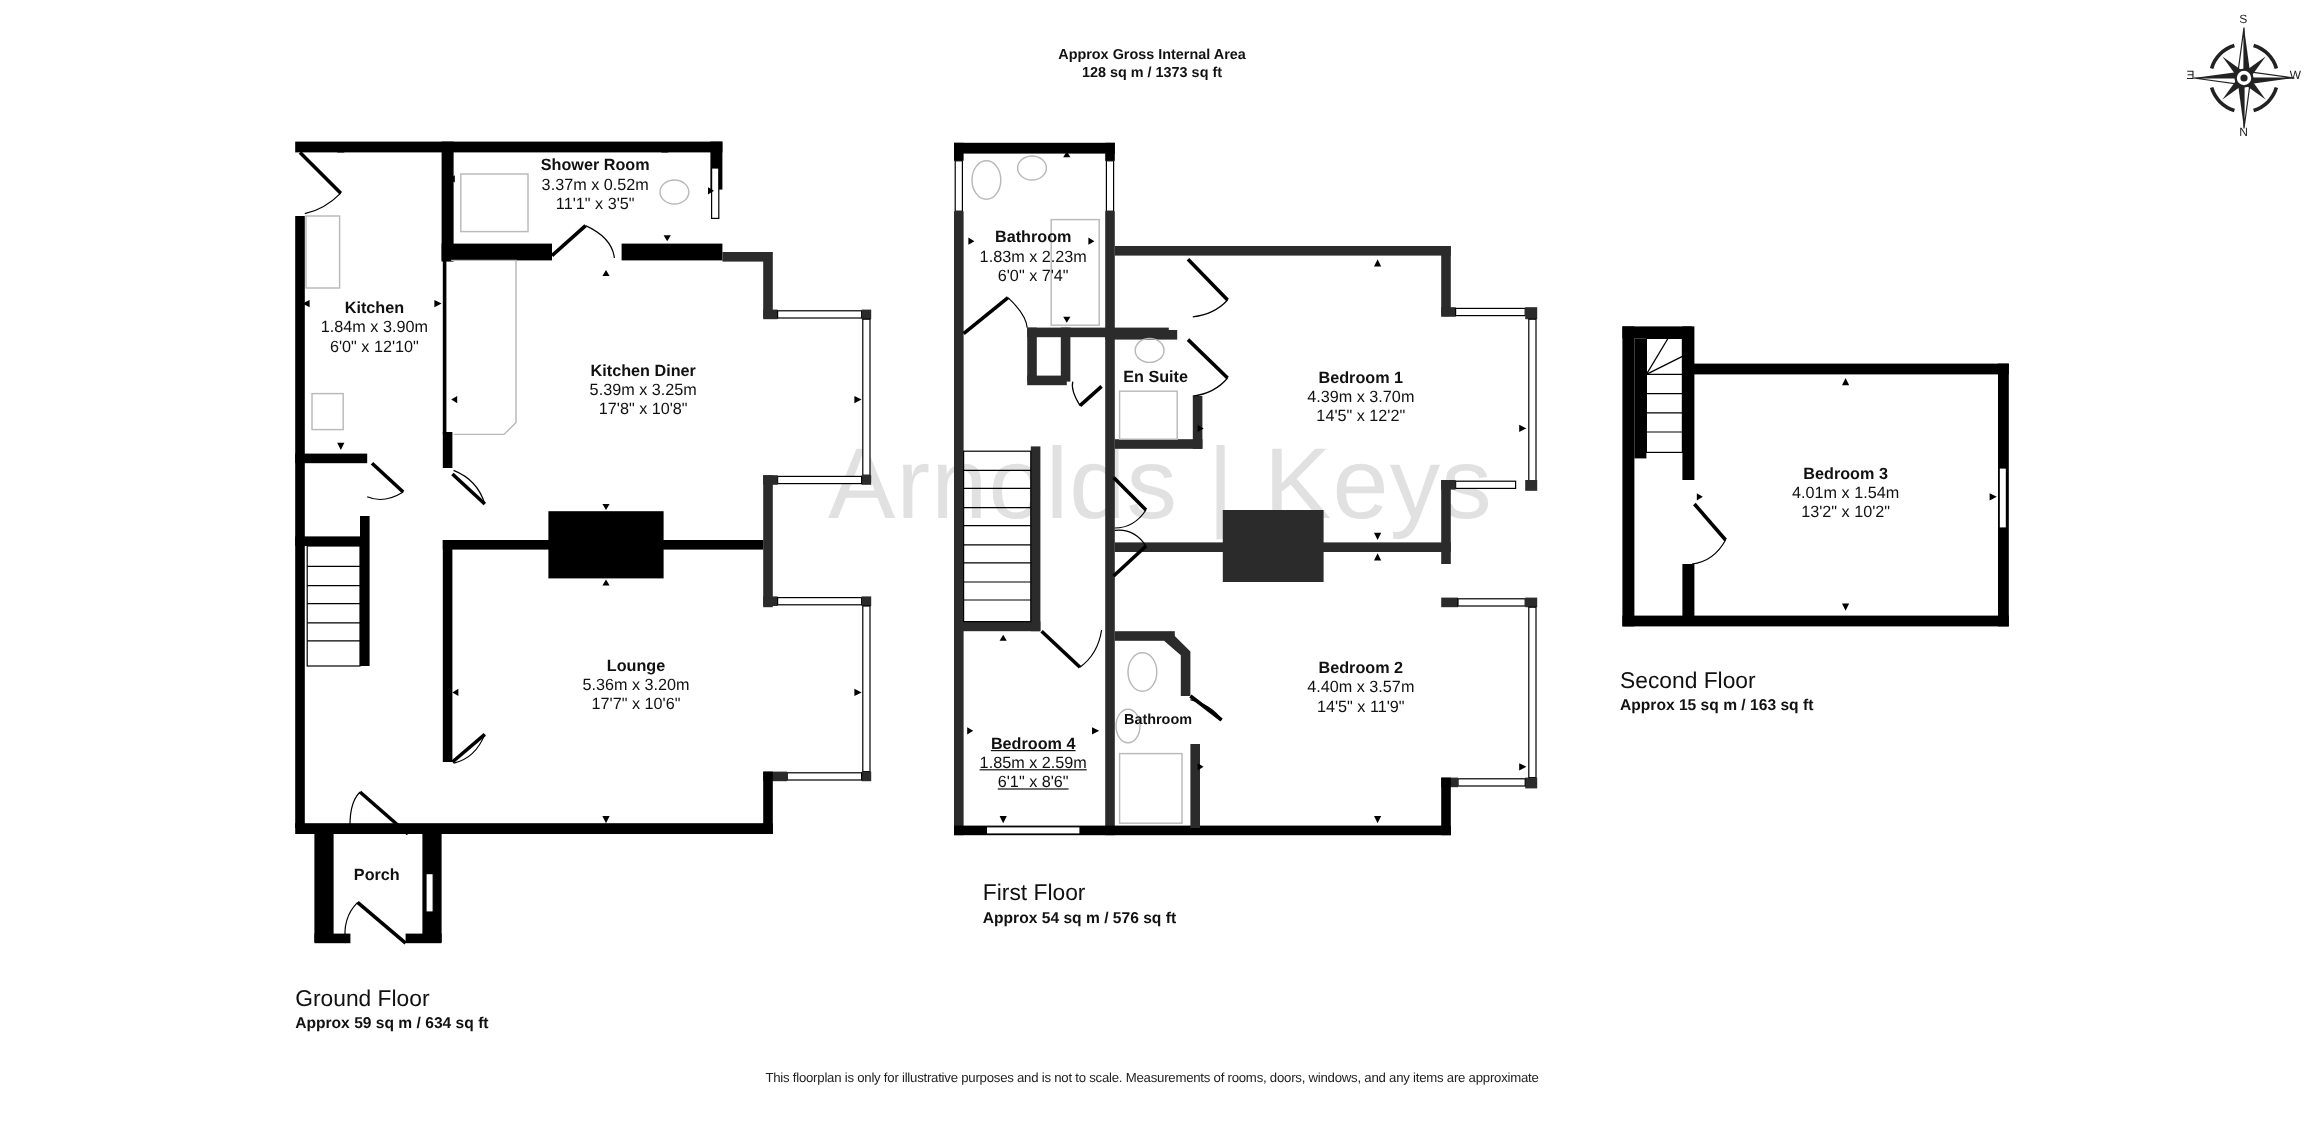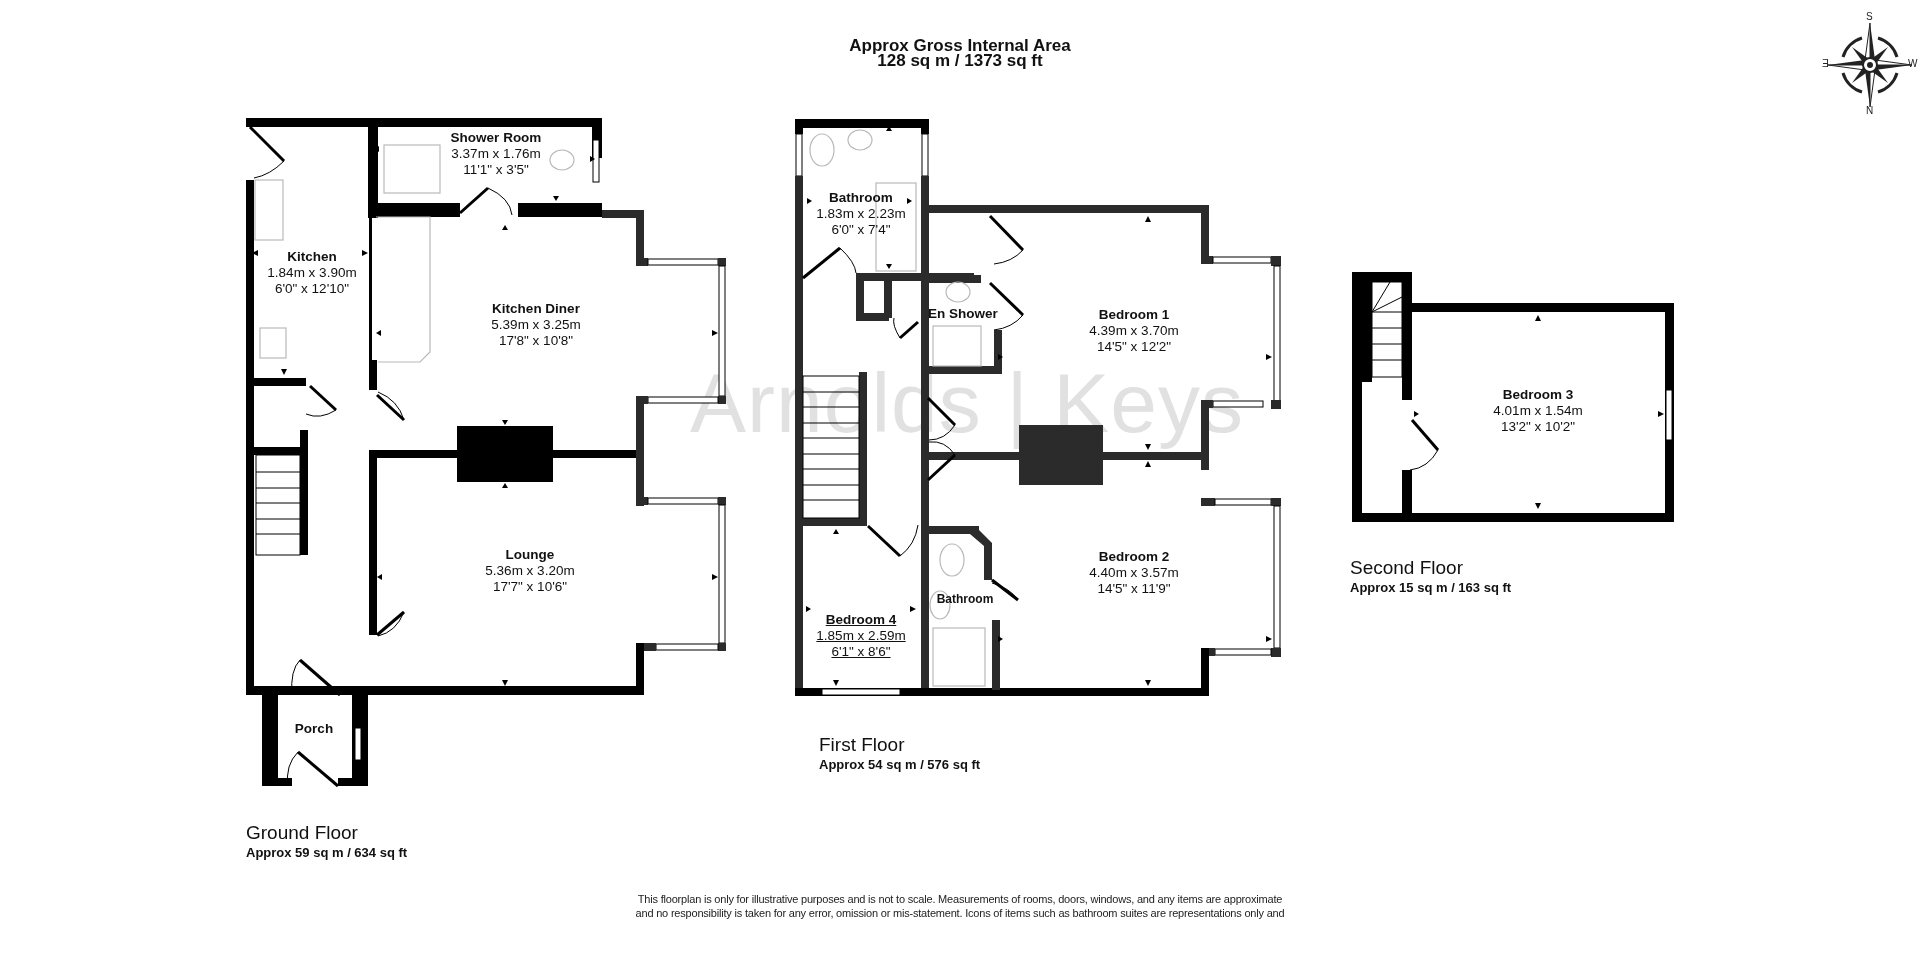--- a/index.html
+++ b/index.html
@@ -1,19 +1,19 @@
 <!DOCTYPE html>
 <html><head>
 <meta charset="utf-8">
 <style>
   html, body { margin: 0; padding: 0; background: #ffffff; }
   body { width: 1920px; height: 953px; position: relative; overflow: hidden;
          font-family: "Liberation Sans", sans-serif; color: #111; }
   .abs { position: absolute; }
-  .gia { left: 760px; top: 38px; width: 400px; text-align: center; font-weight: bold; font-size: 17px; line-height: 15px; }
+  .gia { left: 760px; top: 38px; width: 400px; text-align: center; font-weight: bold; font-size: 12px; line-height: 15px; }
   .floor-title { font-size: 19px; font-weight: normal; line-height: 22px; }
   .floor-area { font-size: 13px; font-weight: bold; line-height: 18px; }
   .disclaimer { left: 560px; top: 892px; width: 800px; text-align: center; font-size: 11px; line-height: 14px; color: #222; letter-spacing: -0.2px; }
   .watermark { left: 690px; top: 355px; font-size: 84px; color: #bdbdbd; opacity: 0.45; letter-spacing: 1px; white-space: nowrap; pointer-events: none; }
   .room-label { position: absolute; text-align: center; font-size: 13.5px; line-height: 16px; white-space: nowrap; transform: translateX(-50%); }
   .room-label .rn { font-weight: bold; display: block; }
   .room-label .dm { display: block; }
   .room-label.small .rn { font-size: 12px; }
   svg.plan { position: absolute; left: 0; top: 0; }
   .compass { left: 1820px; top: 10px; width: 100px; height: 110px; }
@@ -314,21 +314,21 @@
       <polygon points="1535,321 1541,321 1538,315"></polygon>
       <polygon points="1535,503 1541,503 1538,509"></polygon>
       <polygon points="1418,411 1418,417 1413,414" transform="rotate(180 1416 414)"></polygon>
       <polygon points="1658,411 1658,417 1664,414"></polygon>
     </g>
   </g>
 </svg>
 
 <div class="room-label" style="left:496px;top:130px;">
   <span class="rn">Shower Room</span>
-  <span class="dm">3.37m x 1.76m</span>
+  <span class="dm">3.37m x 0.52m</span>
   <span class="dm">11'1" x 3'5"</span>
 </div>
 <div class="room-label" style="left:312px;top:249px;">
   <span class="rn">Kitchen</span>
   <span class="dm">1.84m x 3.90m</span>
   <span class="dm">6'0" x 12'10"</span>
 </div>
 <div class="room-label" style="left:536px;top:301px;">
   <span class="rn">Kitchen Diner</span>
   <span class="dm">5.39m x 3.25m</span>
@@ -342,21 +342,21 @@
 <div class="room-label" style="left:314px;top:721px;">
   <span class="rn">Porch</span>
 </div>
 
 <div class="room-label" style="left:861px;top:190px;">
   <span class="rn">Bathroom</span>
   <span class="dm">1.83m x 2.23m</span>
   <span class="dm">6'0" x 7'4"</span>
 </div>
 <div class="room-label" style="left:963px;top:306px;">
-  <span class="rn">En Shower</span>
+  <span class="rn">En Suite</span>
 </div>
 <div class="room-label" style="left:1134px;top:307px;">
   <span class="rn">Bedroom 1</span>
   <span class="dm">4.39m x 3.70m</span>
   <span class="dm">14'5" x 12'2"</span>
 </div>
 <div class="room-label" style="left:1134px;top:549px;">
   <span class="rn">Bedroom 2</span>
   <span class="dm">4.40m x 3.57m</span>
   <span class="dm">14'5" x 11'9"</span>
@@ -384,14 +384,13 @@
   <div class="floor-title">First Floor</div>
   <div class="floor-area">Approx 54 sq m / 576 sq ft</div>
 </div>
 <div class="abs" style="left:1350px;top:557px;">
   <div class="floor-title">Second Floor</div>
   <div class="floor-area">Approx 15 sq m / 163 sq ft</div>
 </div>
 
 <div class="abs disclaimer">
   <div>This floorplan is only for illustrative purposes and is not to scale. Measurements of rooms, doors, windows, and any items are approximate</div>
-  <div>and no responsibility is taken for any error, omission or mis-statement. Icons of items such as bathroom suites are representations only and</div>
 </div>
 
 </body></html>

